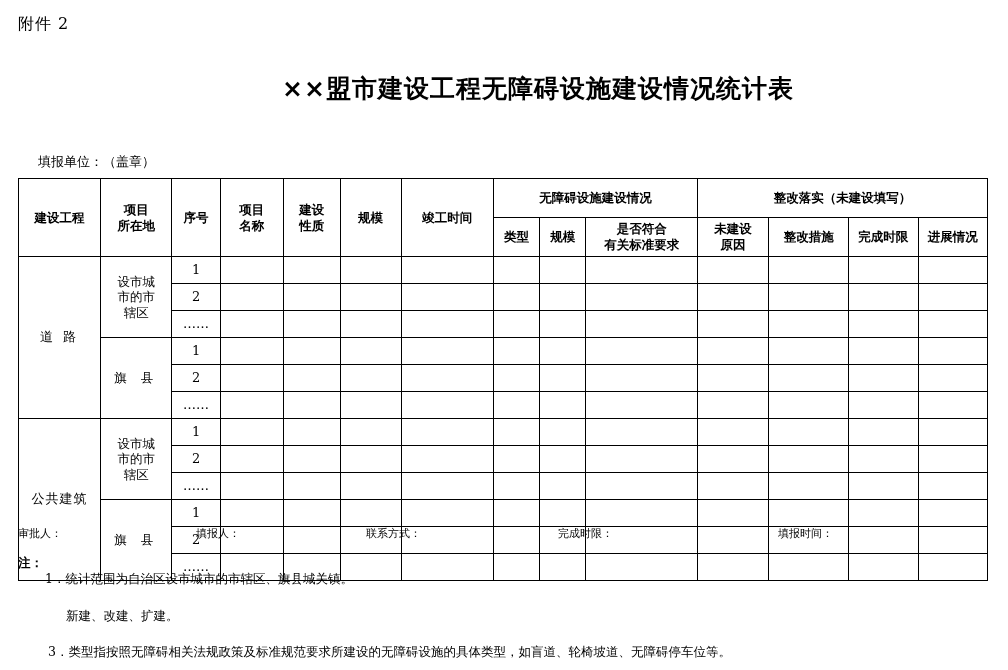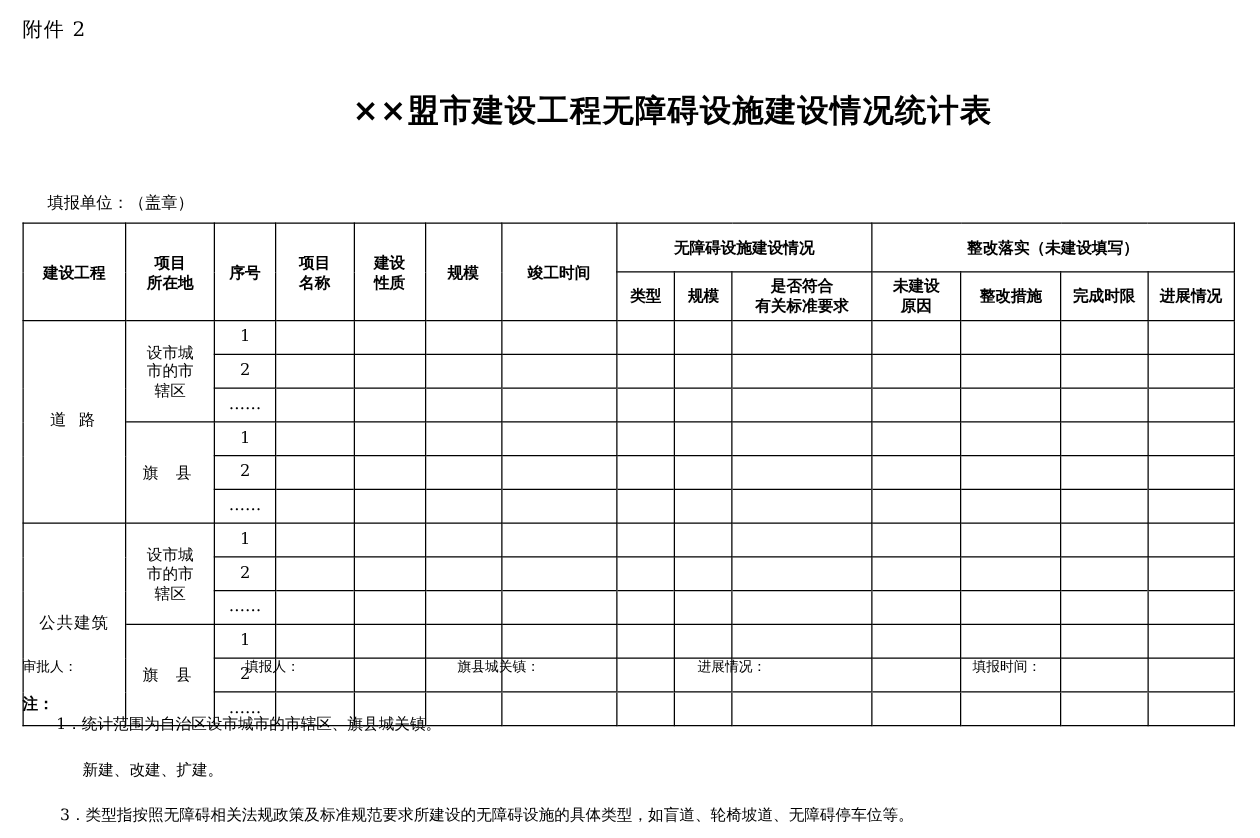--- a/index.html
+++ b/index.html
@@ -376,22 +376,22 @@
         <td></td>
         <td></td>
         <td></td>
       </tr>
     </tbody>
   </table>
 
   <div class="footer-line">
     <span style="left:0">审批人：</span>
     <span style="left:178px">填报人：</span>
-    <span style="left:348px">旗县城关镇：</span>
-    <span style="left:540px">进展情况：</span>
+    <span style="left:348px">联系方式：</span>
+    <span style="left:540px">完成时限：</span>
     <span style="left:760px">填报时间：</span>
   </div>
 
   <div class="notes">
     <div class="note-row">
       <div class="note-head">注：</div>
       <div class="note-body">1．统计范围为自治区设市城市的市辖区、旗县城关镇。</div>
     </div>
     <div class="note-row note-sub">
       <div class="note-body">新建、改建、扩建。</div>

